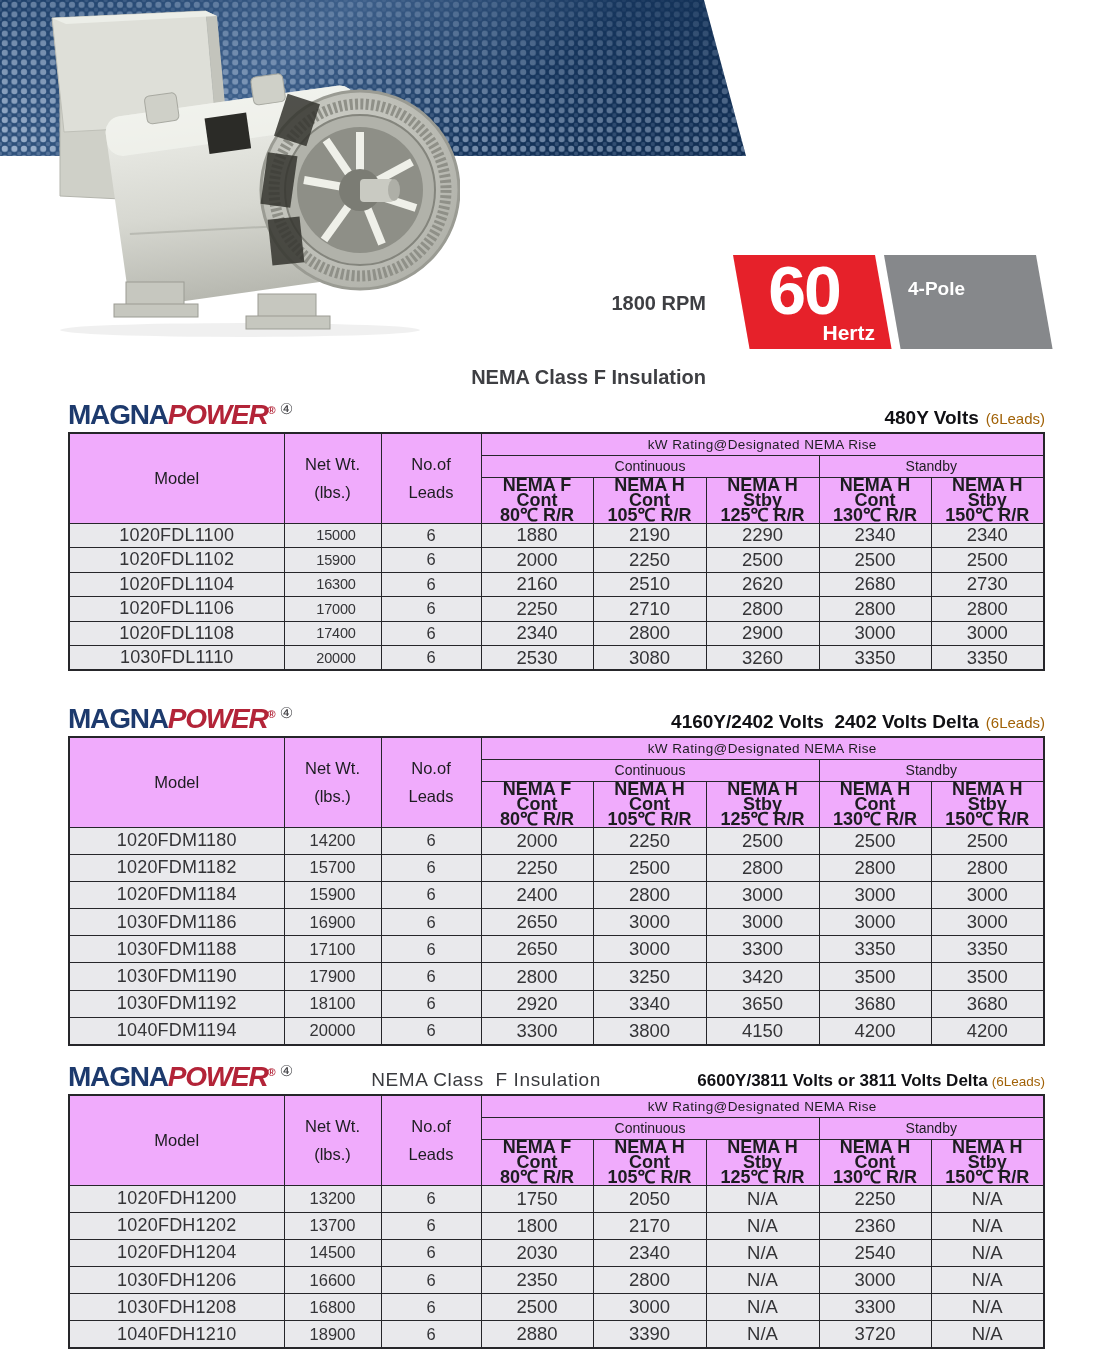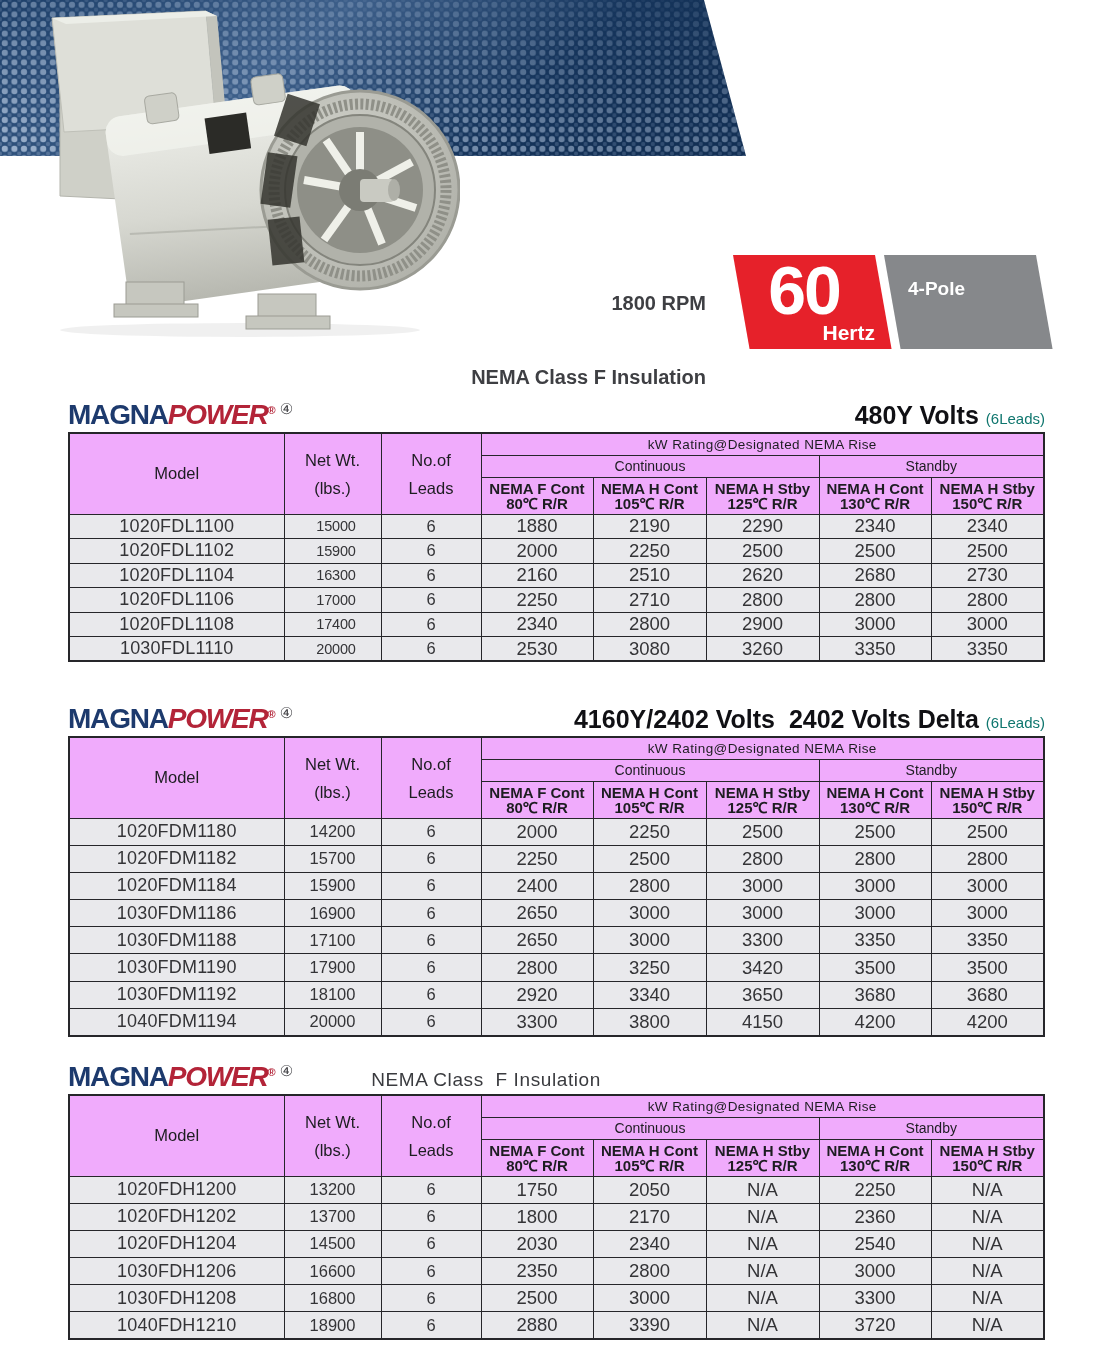--- a/index.html
+++ b/index.html
@@ -46,32 +46,32 @@
 
   .sec-head { display:flex; align-items:baseline; margin-bottom:8px; height:31px; }
   .logo { font-weight:700; font-size:28px; letter-spacing:-1.2px; white-space:nowrap; line-height:31px; }
   .logo-magna { color:#1d3a6d; }
   .logo-power { color:#b32438; font-style:italic;text-align:right; }
   .logo-reg  { color:#b32438; font-size:11px; vertical-align:super; letter-spacing:0; }
   .logo-mark { color:#4a4a4e; font-size:15px; vertical-align:super; margin-left:4px; letter-spacing:0; font-weight:400; }
 
   .sec-subtitle { font-size:19px; color:#3a3b3f; letter-spacing:0.6px; margin-left:78px; white-space:pre; }
   .sec-title { margin-left:auto; white-space:pre; }
-  .t-bold { font-weight:700; font-size:25px; color:#101014; }
-  .t-note { font-size:15px; color:#0f766e; margin-left:7px; }
+  .t-bold { font-weight:700; font-size:19px; color:#101014; }
+  .t-note { font-size:15px; color:#a16207; margin-left:7px; }
   .sec3 .t-bold { font-size:17px; }
   .sec3 .t-note { font-size:13.5px; margin-left:4px; }
 
   
   table { border-collapse:collapse; width:977px; table-layout:fixed; border:2px solid #26262a; }
   th, td { border:1.5px solid #26262a; text-align:center; vertical-align:middle; }
   th { background:#f0abfc; color:#1d1d21; font-weight:400; }
   .h-kw  { height:22px; font-size:13.5px; letter-spacing:0.4px; }
   .h-cs  { height:22px; font-size:14px; }
-  .h-sub { height:37px; font-size:15px; font-weight:700; line-height:15px; }
+  .h-sub { height:37px; font-size:18px; font-weight:700; line-height:15px; }
   .h-sub span { display:block; }
   .h-model { font-size:16.5px; }
   .h-two span { display:block; line-height:28px; font-size:16.5px; }
 
   tbody td { background:#e9e9ec; color:#343437; }
   .sec1 tbody tr { height:24.5px; }
   .sec2 tbody tr, .sec3 tbody tr { height:27.2px; }
   td.c0 { font-size:18px; letter-spacing:0.2px; }
   td.c1 { font-size:16.5px; }
   td.c2 { font-size:16.5px; }
@@ -453,20 +453,21 @@
             <td class="c7">4200</td>
           </tr>
         </tbody>
     </table>
   </section>
 
   <section class="sec sec3">
     <div class="sec-head">
       <div class="logo"><span class="logo-magna">MAGNA</span><span class="logo-power">POWER</span><span class="logo-reg">®</span><span class="logo-mark">④</span></div>
       <div class="sec-subtitle">NEMA Class  F Insulation</div>
+      <div class="sec-title"><span class="t-bold">6600Y/3811 Volts or 3811 Volts Delta</span><span class="t-note">(6Leads)</span></div>
     </div>
     <table>
       <colgroup>
           <col style="width:215px">
           <col style="width:97px">
           <col style="width:100px">
           <col style="width:112px">
           <col style="width:113px">
           <col style="width:113px">
           <col style="width:112px">

